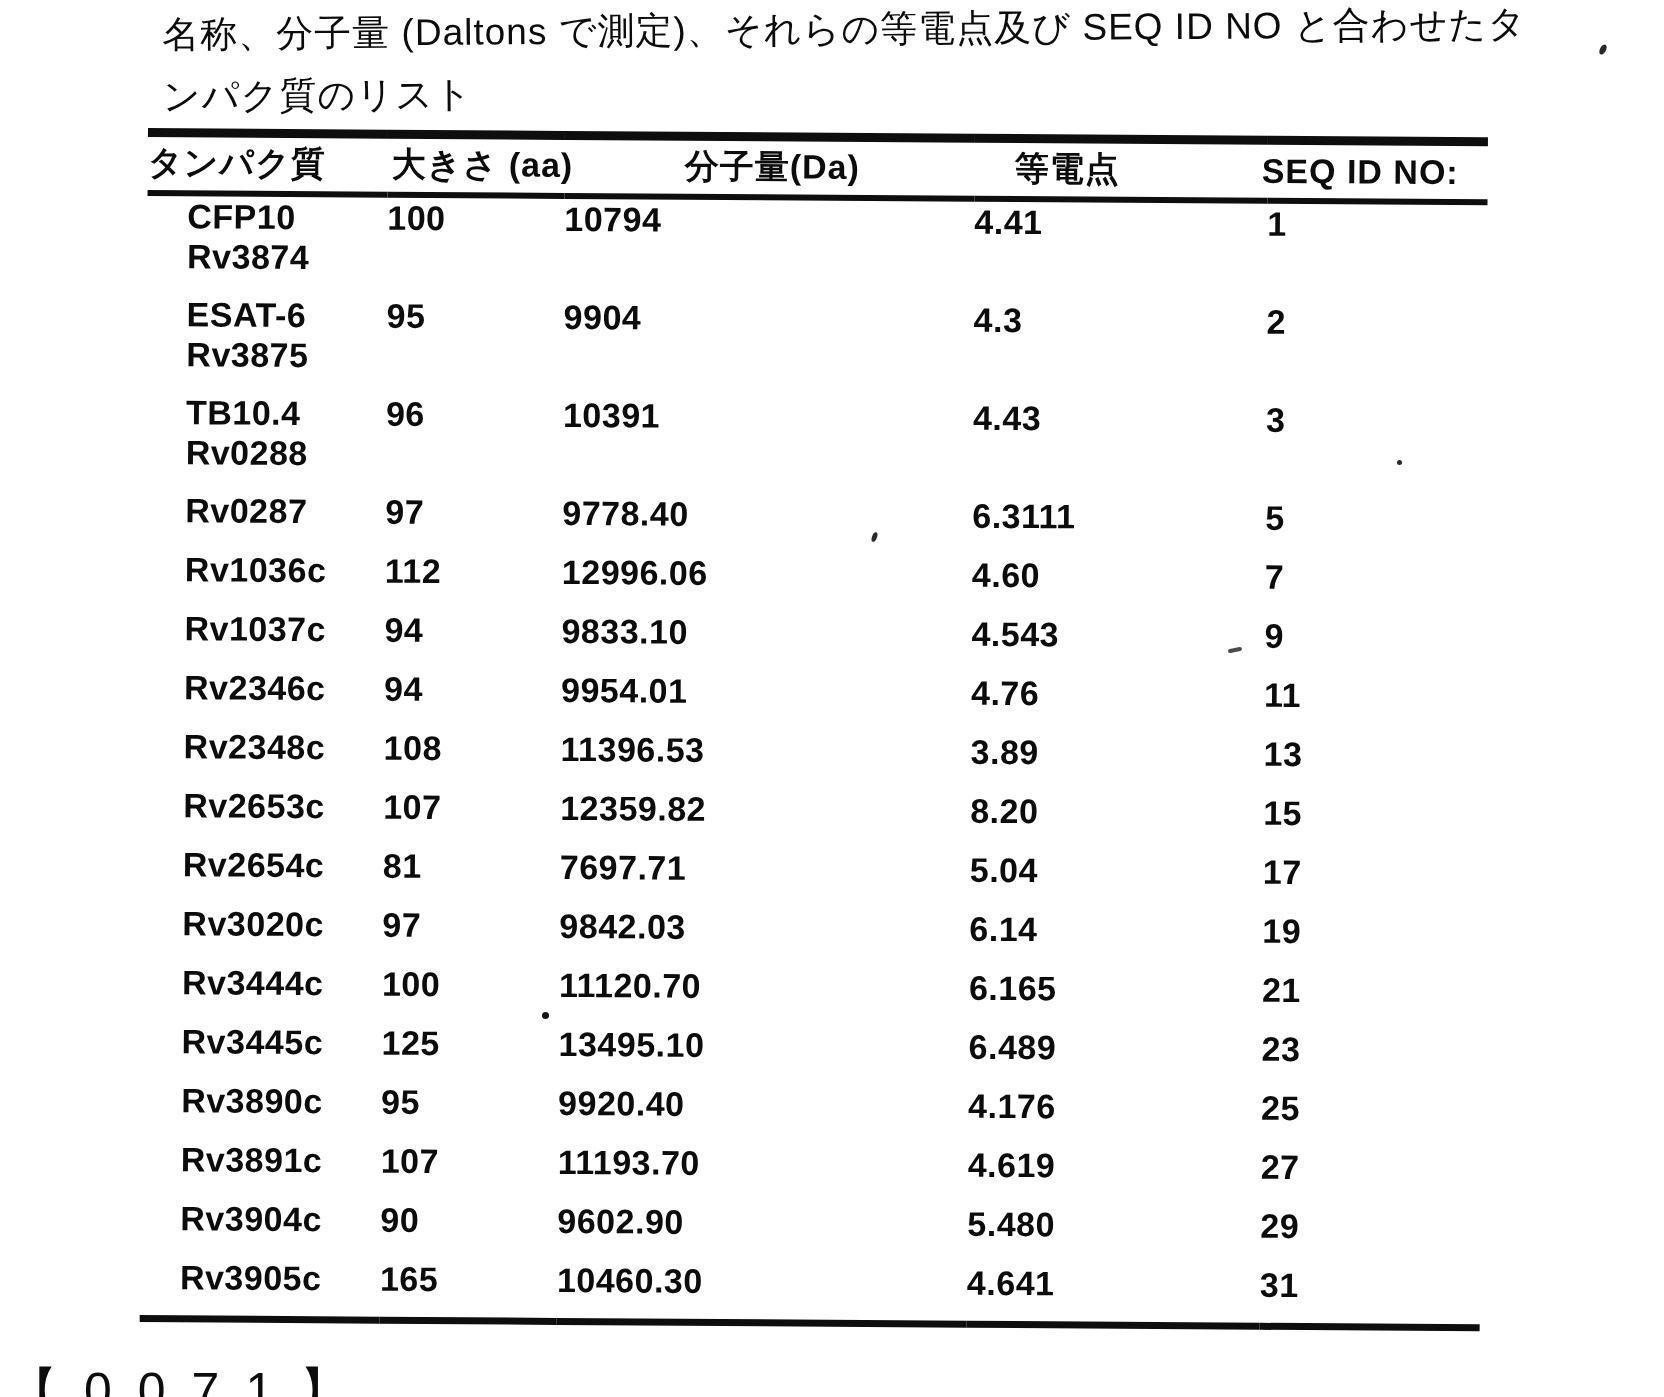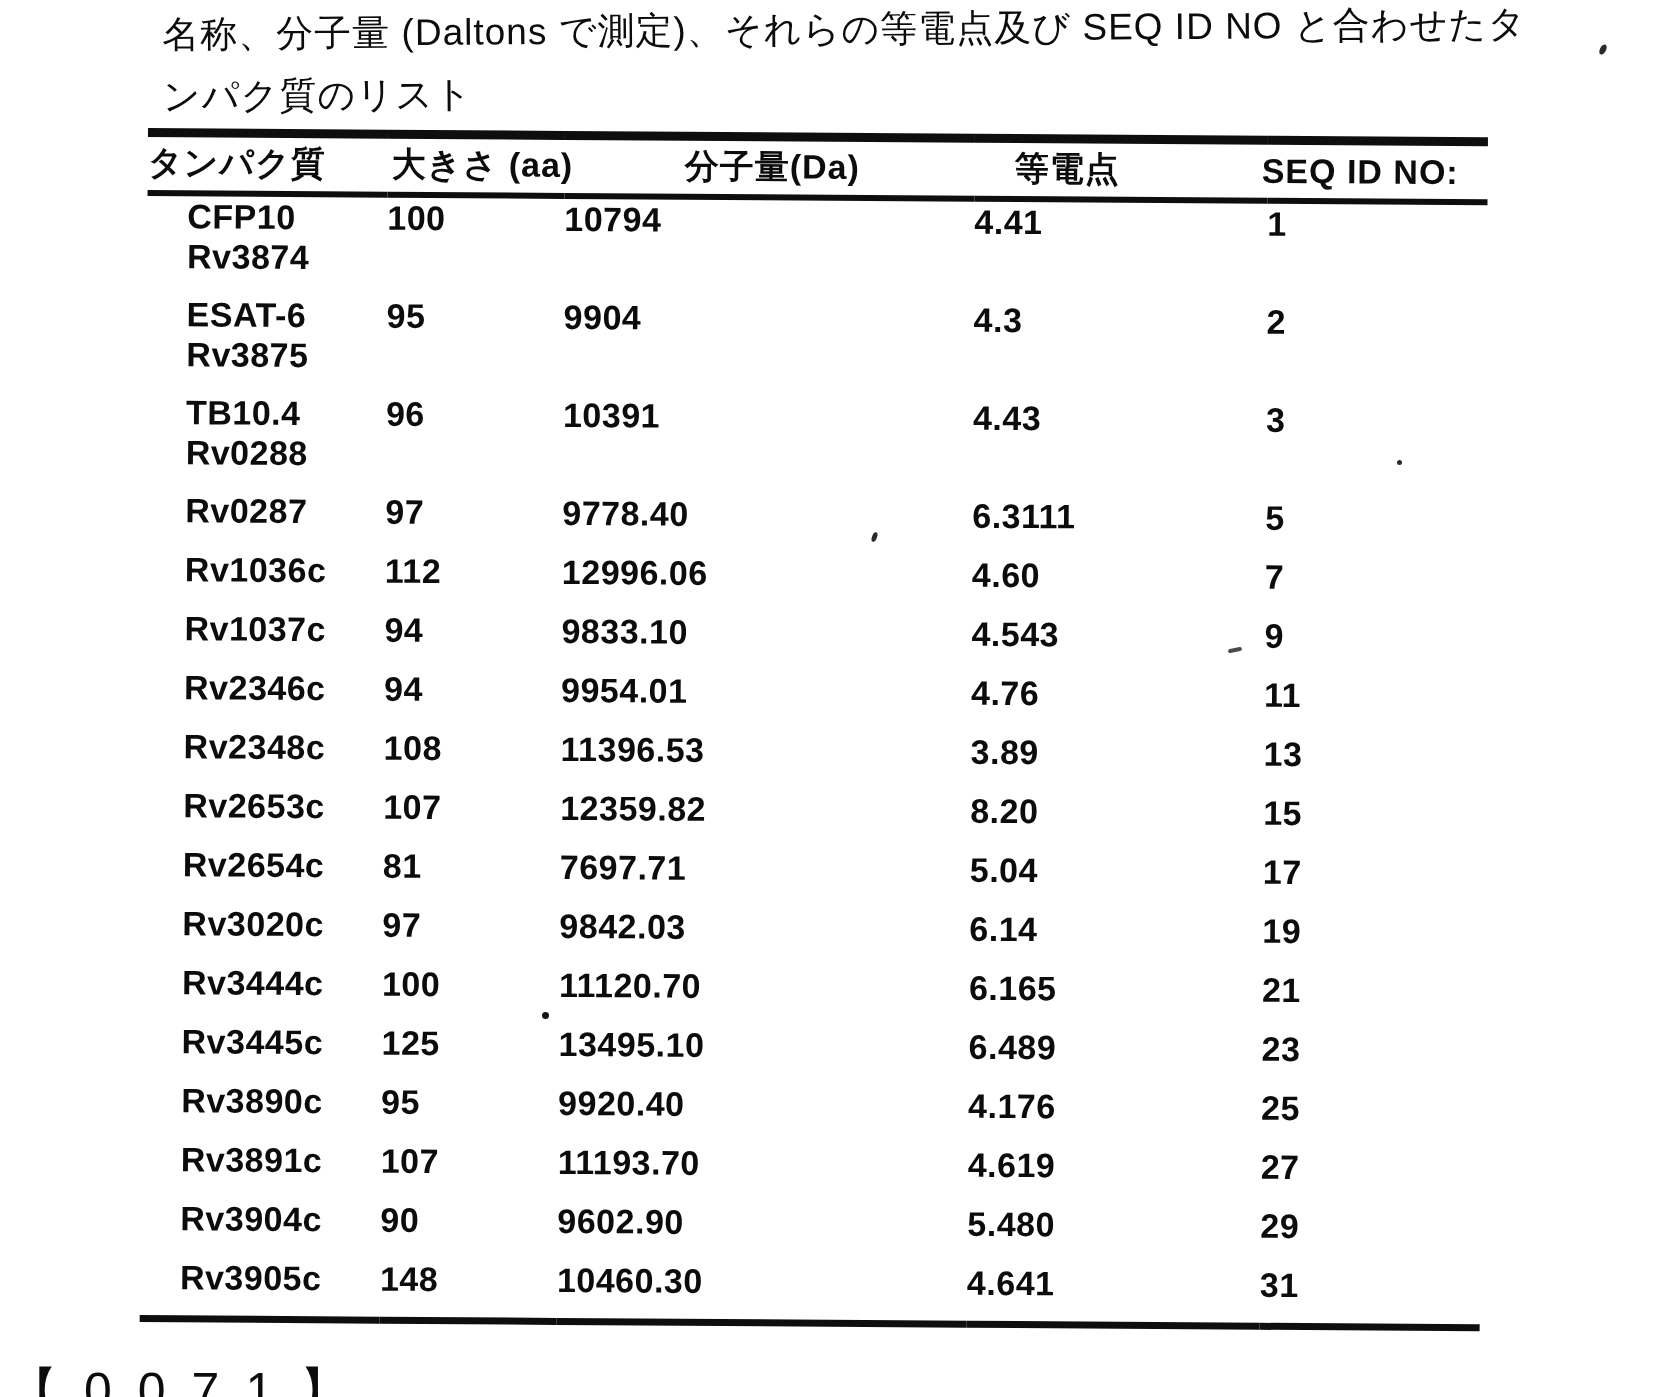--- a/index.html
+++ b/index.html
@@ -237,21 +237,21 @@
         </tr>
         <tr>
           <td class="c1">Rv3904c</td>
           <td class="c2">90</td>
           <td class="c3">9602.90</td>
           <td class="c4">5.480</td>
           <td class="c5">29</td>
         </tr>
         <tr>
           <td class="c1">Rv3905c</td>
-          <td class="c2">148</td>
+          <td class="c2">165</td>
           <td class="c3">10460.30</td>
           <td class="c4">4.641</td>
           <td class="c5">31</td>
         </tr>
       </tbody>
   </table>
 </div>
 
 <div class="para-num">【0071】</div>
 

